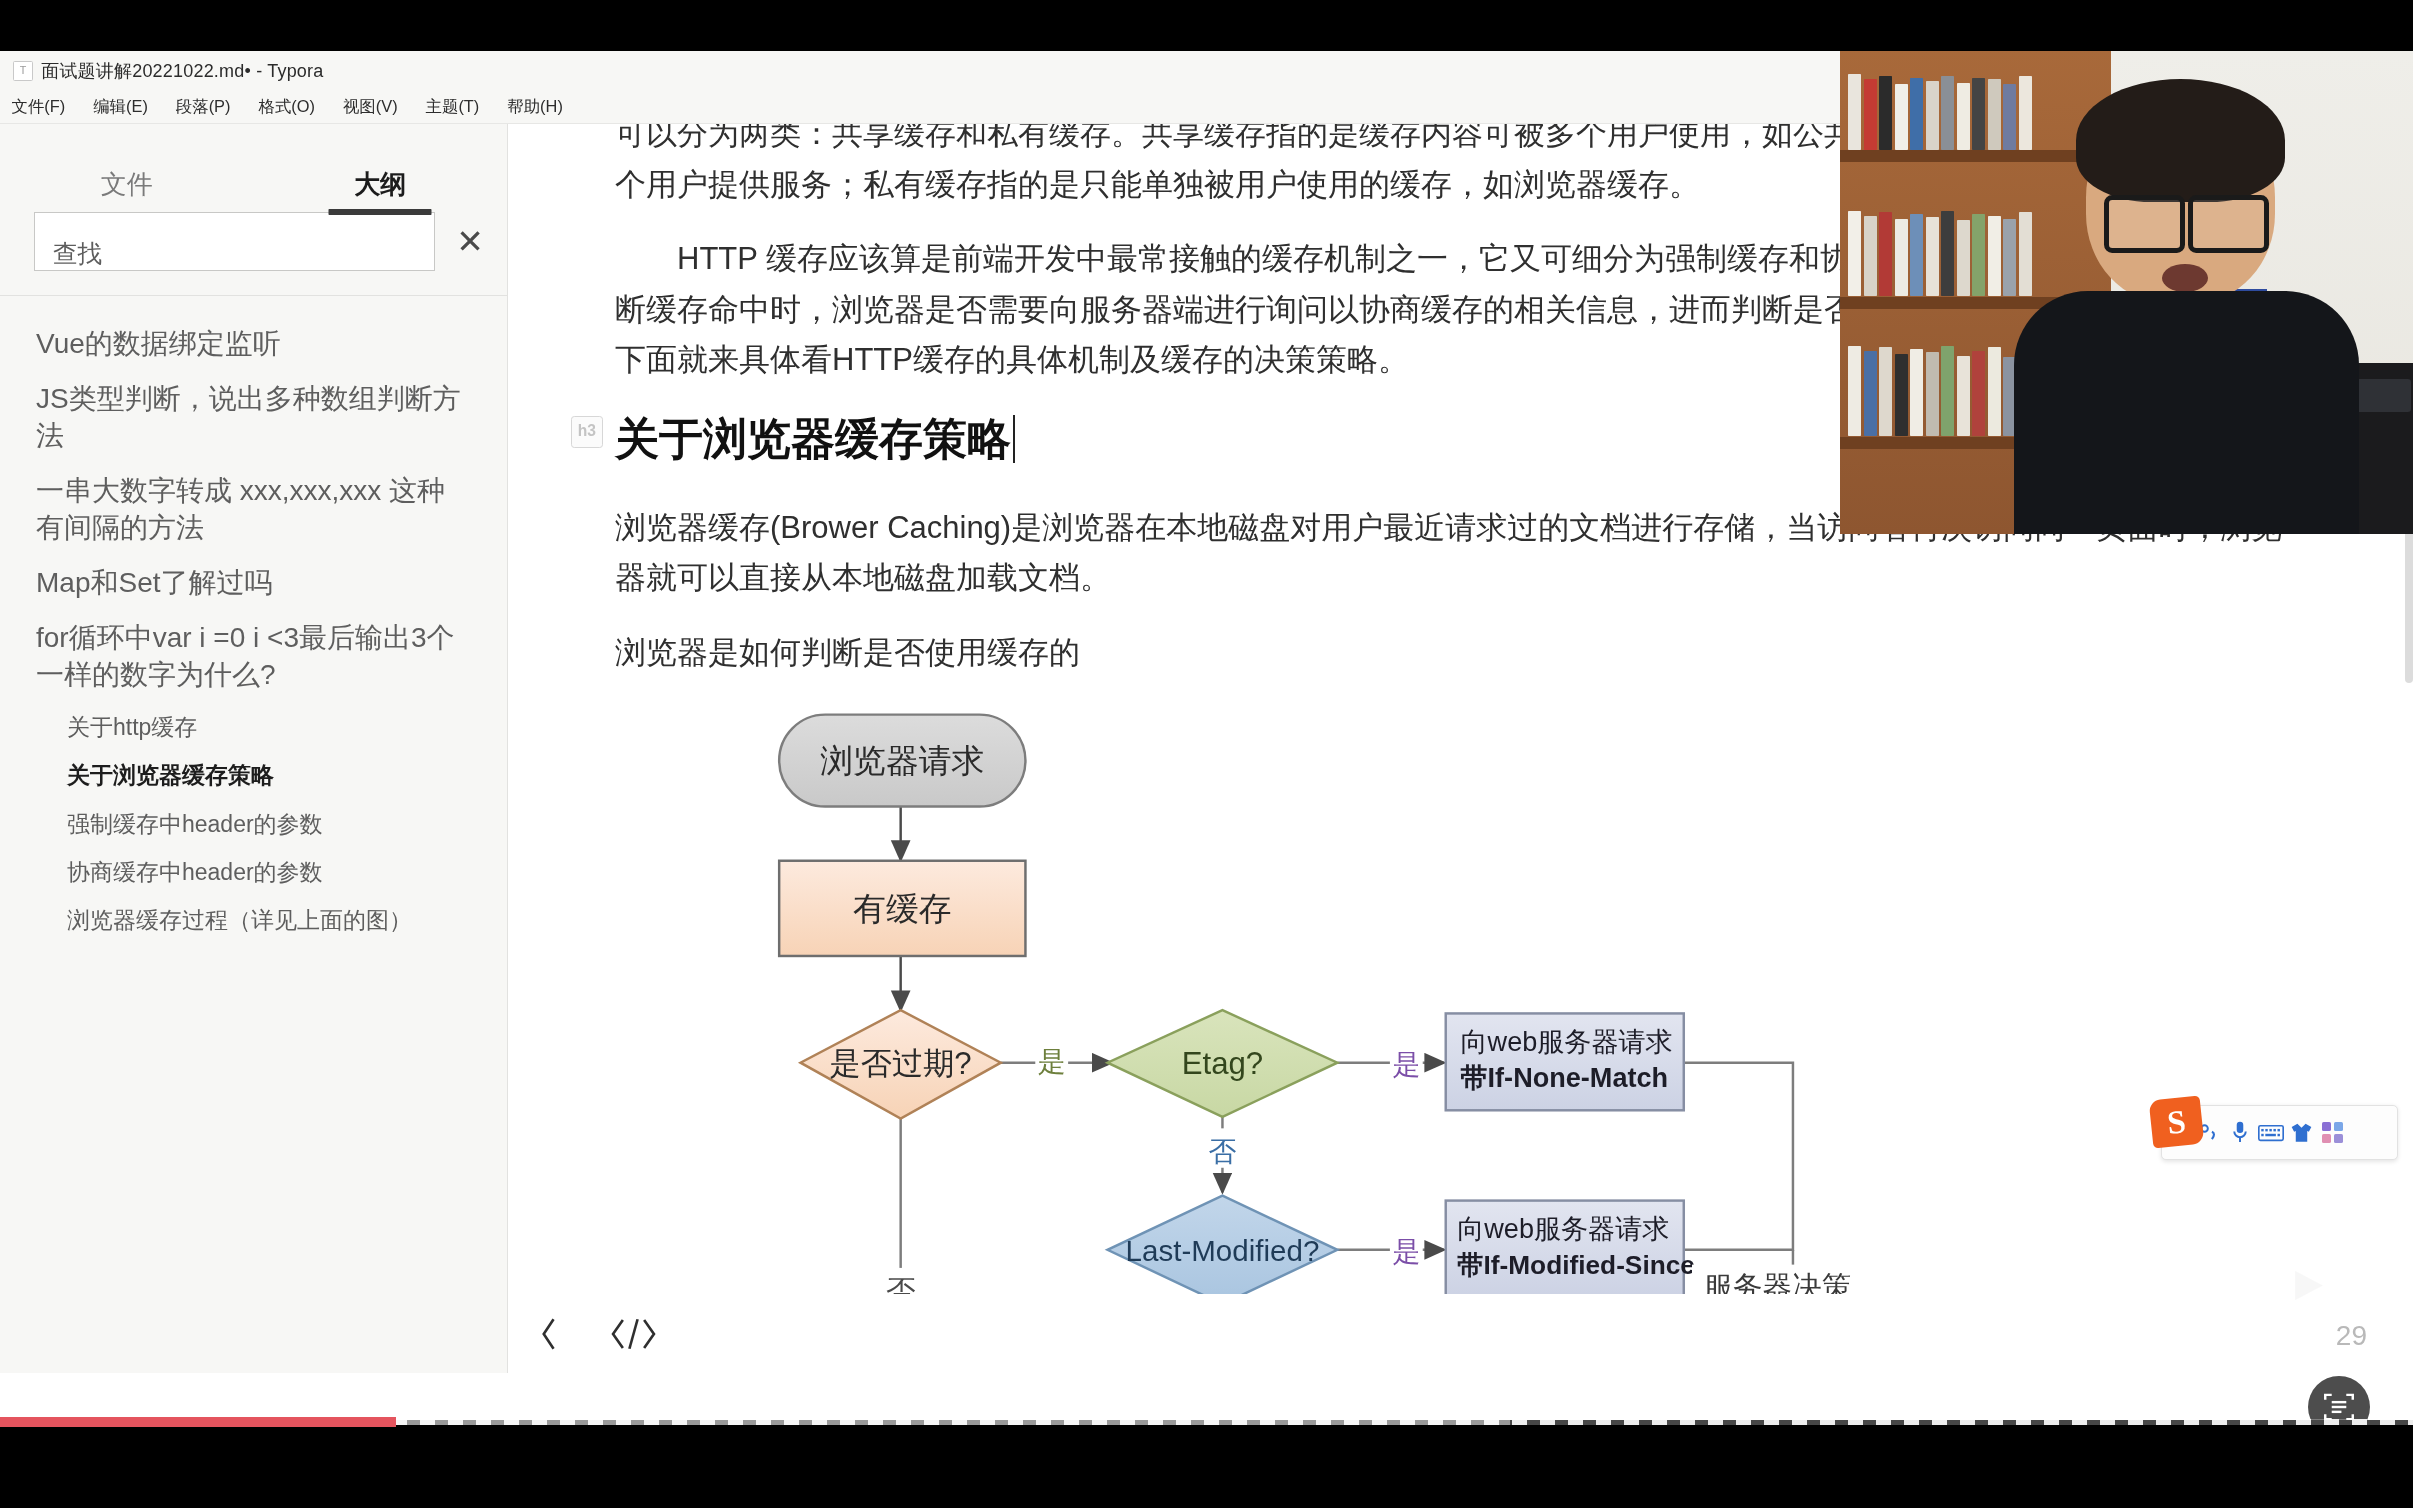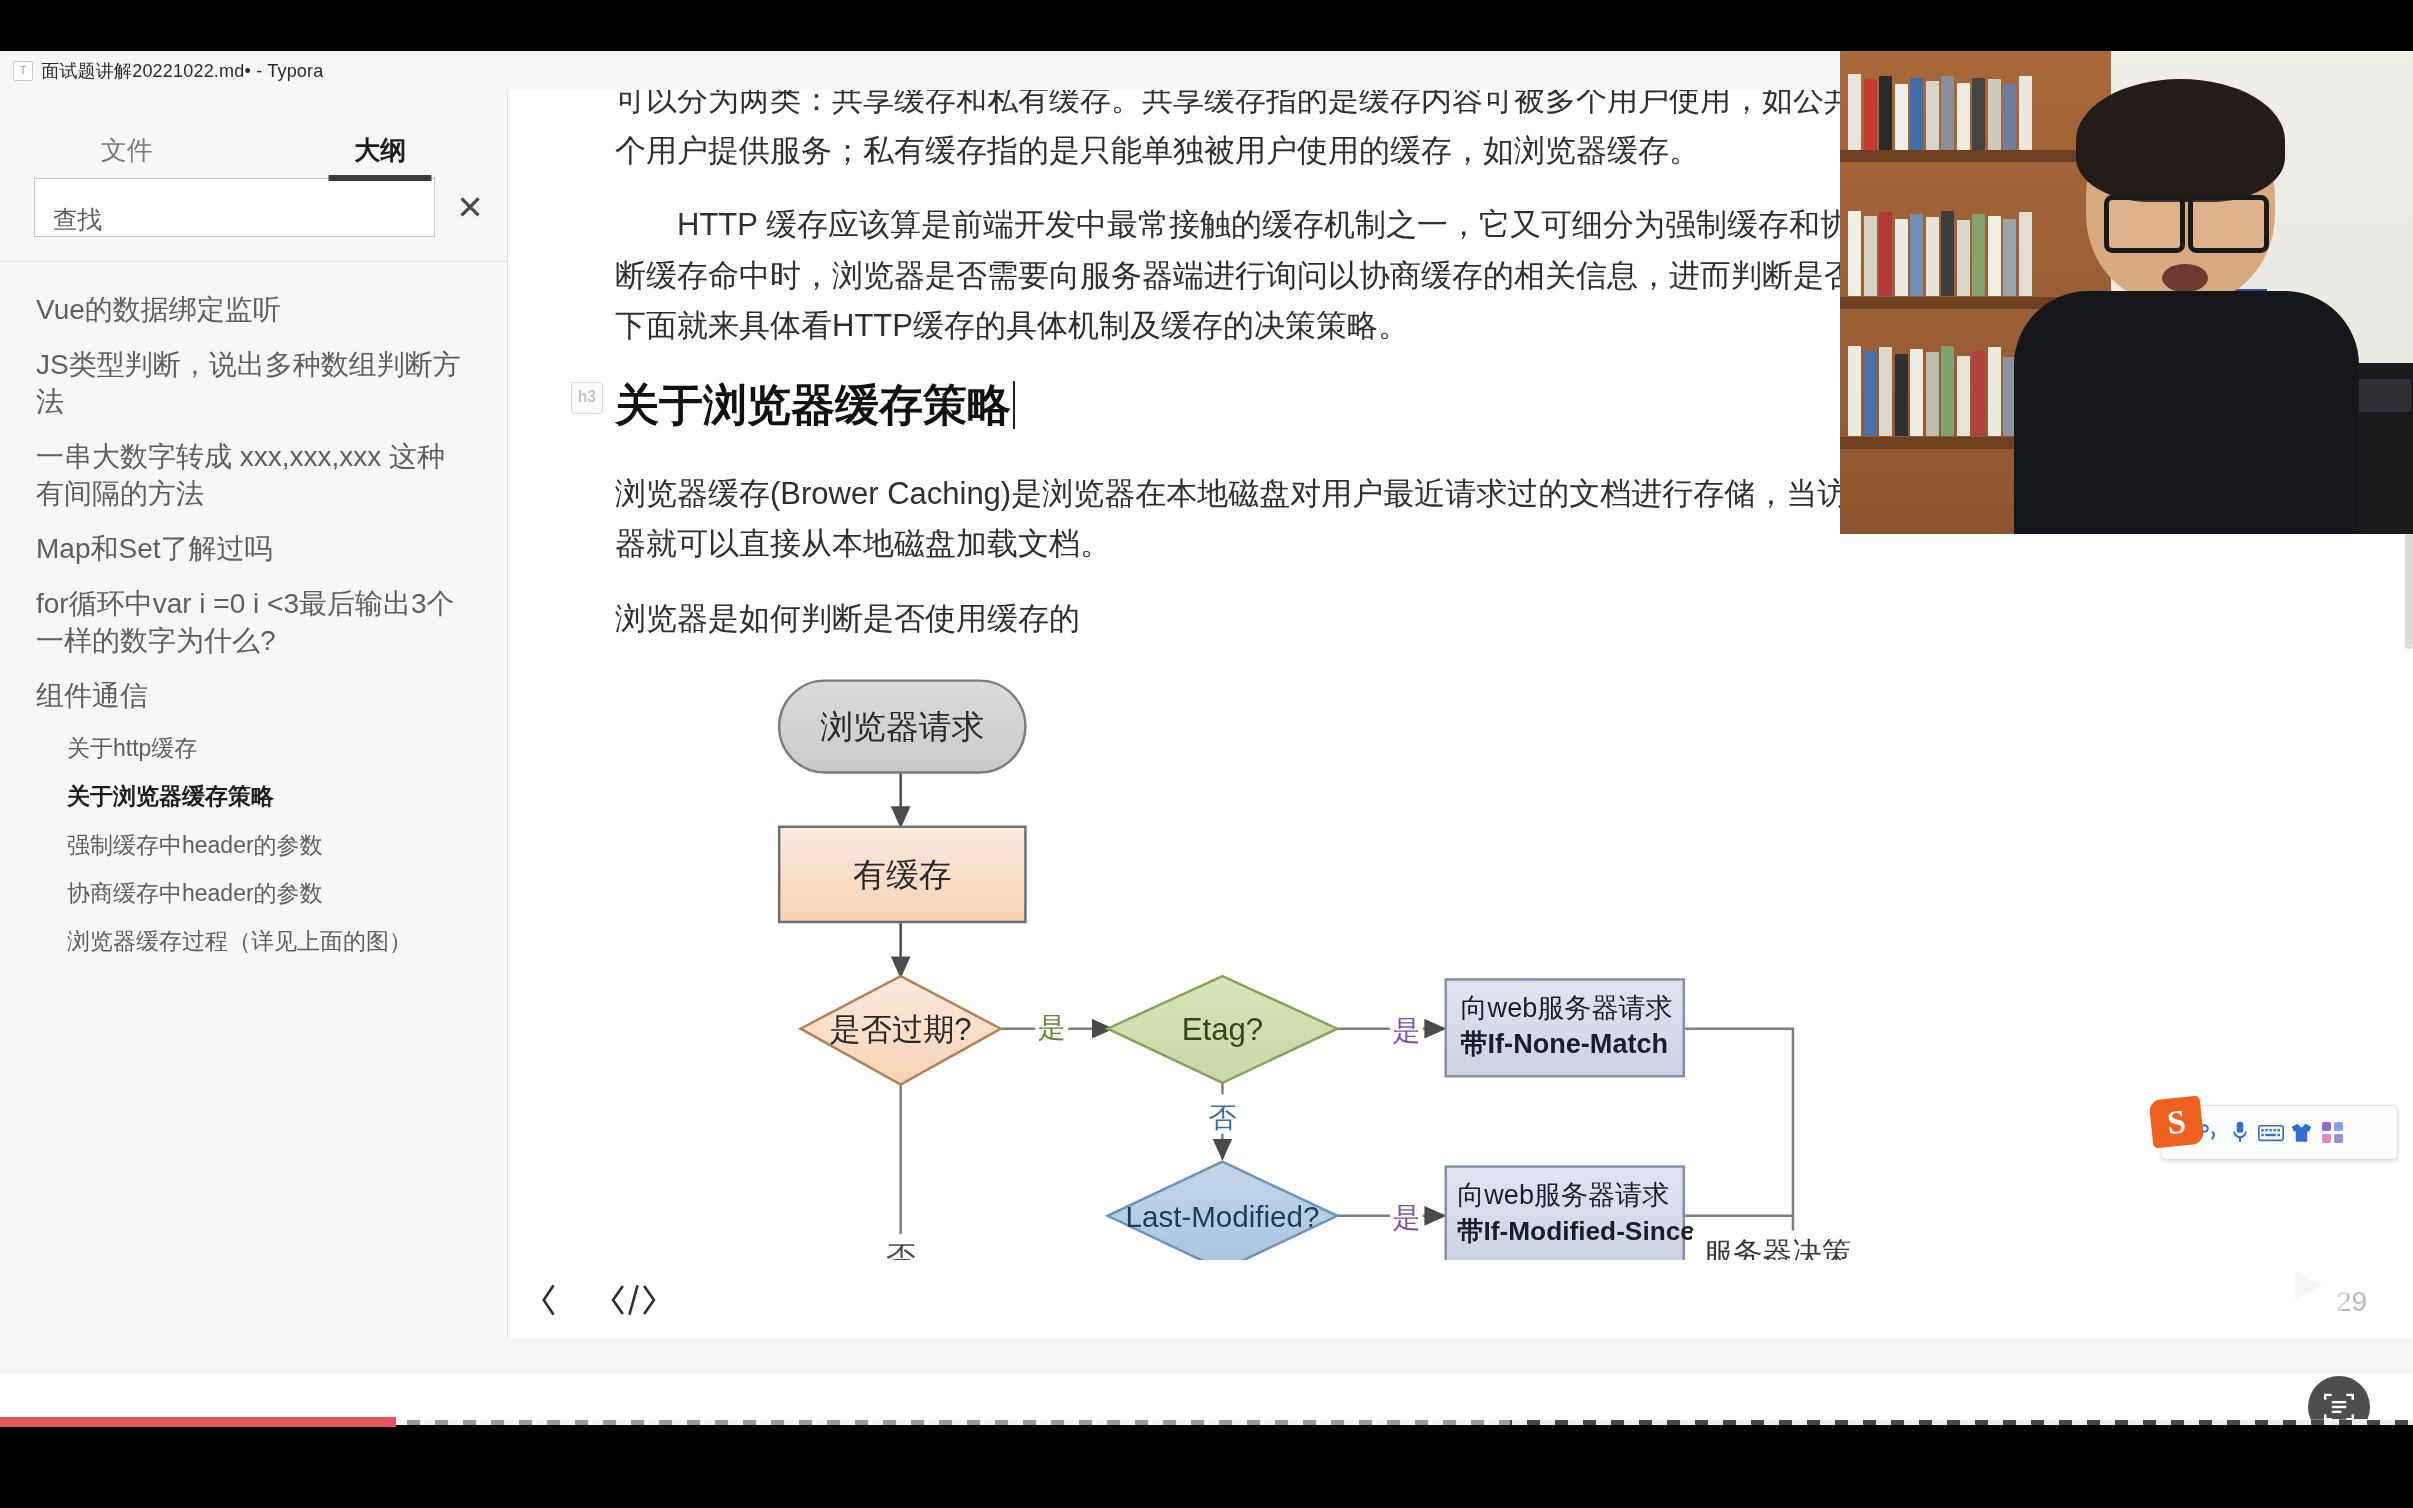--- a/index.html
+++ b/index.html
@@ -205,20 +205,29 @@
           </div>
           <div class="winbtn">
             <svg width="24.6" height="23" viewBox="0 0 30 28">
               <rect x="3" y="7" width="17" height="16" fill="#fff" stroke="#3a3a3a" stroke-width="2.2"></rect>
               <path d="M8 7 V3 H25 V19 H20" fill="none" stroke="#3a3a3a" stroke-width="2.2"></path>
             </svg>
           </div>
         </div>
       </div>
 
+      <div class="menubar">
+        <div class="menu-item">文件(F)</div>
+        <div class="menu-item">编辑(E)</div>
+        <div class="menu-item">段落(P)</div>
+        <div class="menu-item">格式(O)</div>
+        <div class="menu-item">视图(V)</div>
+        <div class="menu-item">主题(T)</div>
+        <div class="menu-item">帮助(H)</div>
+      </div>
 
       <div class="body-row">
 
         <div class="sidebar">
 
           <div class="tabs">
             <div class="tab">
               <div class="lbl">文件</div>
             </div>
             <div class="tab active">
@@ -233,21 +242,20 @@
             </div>
             <div class="clear-x">✕</div>
           </div>
 
           <div class="outline">
             <div class="ol-item">Vue的数据绑定监听</div>
             <div class="ol-item">JS类型判断，说出多种数组判断方法</div>
             <div class="ol-item">一串大数字转成 xxx,xxx,xxx 这种有间隔的方法</div>
             <div class="ol-item">Map和Set了解过吗</div>
             <div class="ol-item">for循环中var i =0 i &lt;3最后输出3个一样的数字为什么?</div>
-            <div class="ol-item">组件通信</div>
             <div class="ol-item lvl2">关于http缓存</div>
             <div class="ol-item lvl2 active">关于浏览器缓存策略</div>
             <div class="ol-item lvl2">强制缓存中header的参数</div>
             <div class="ol-item lvl2">协商缓存中header的参数</div>
             <div class="ol-item lvl2">浏览器缓存过程（详见上面的图）</div>
           </div>
         </div>
 
         <div class="editor">
           <div class="scroll-thumb"></div>

